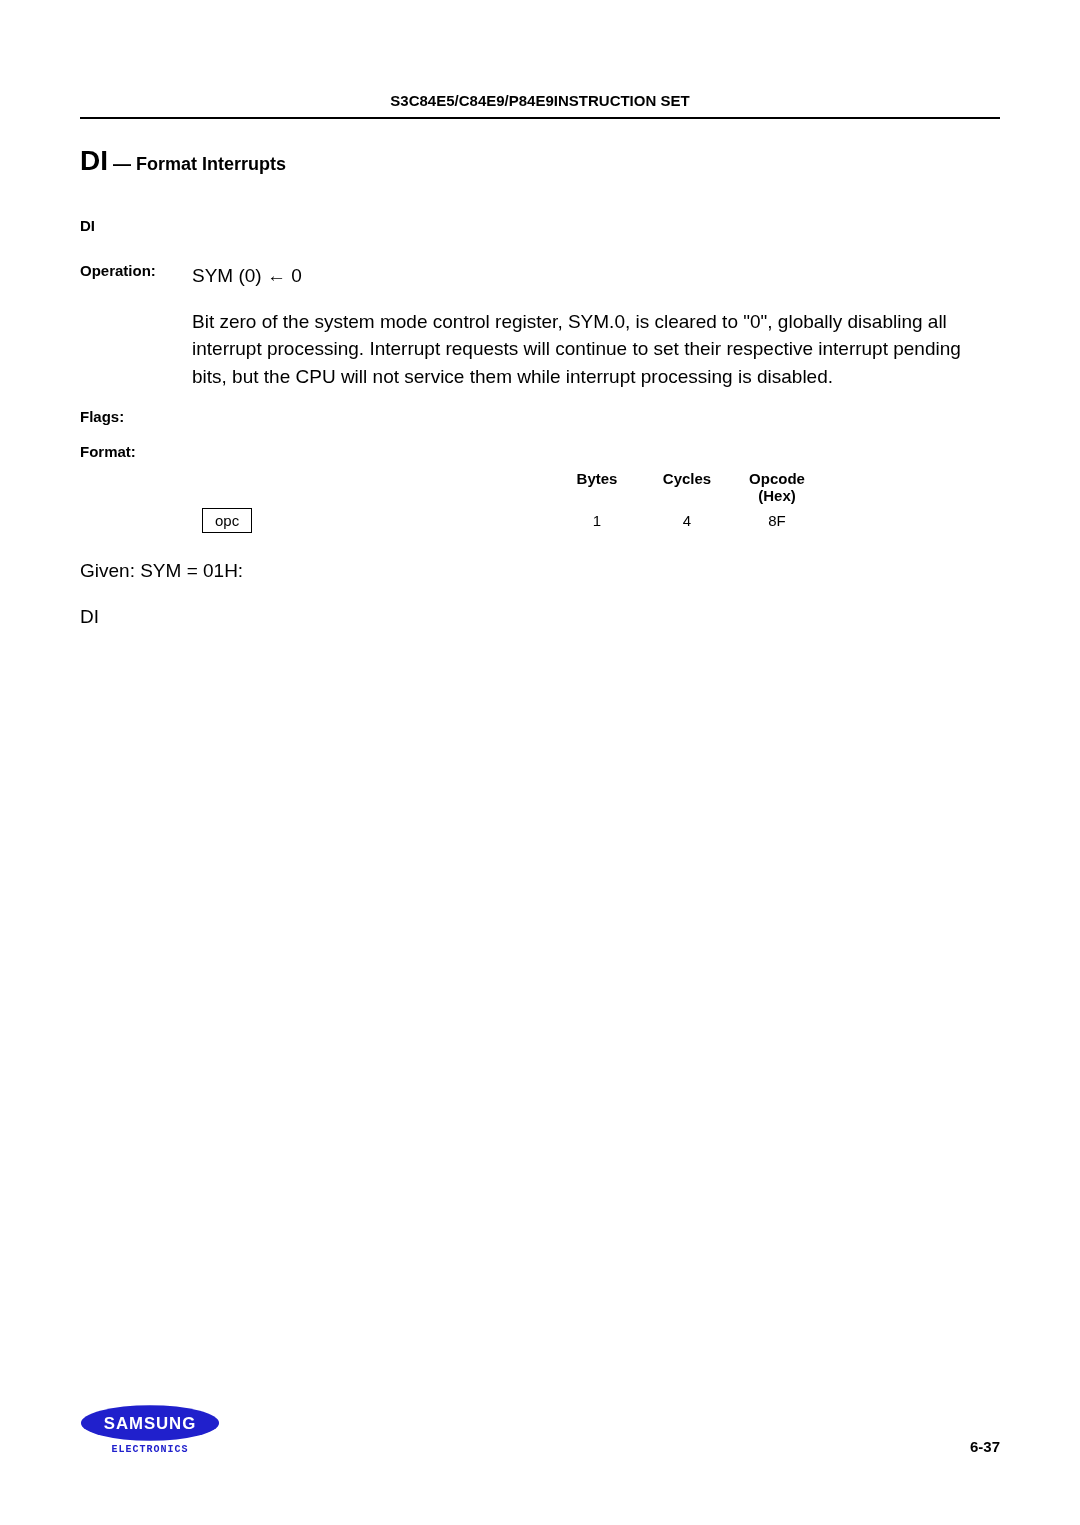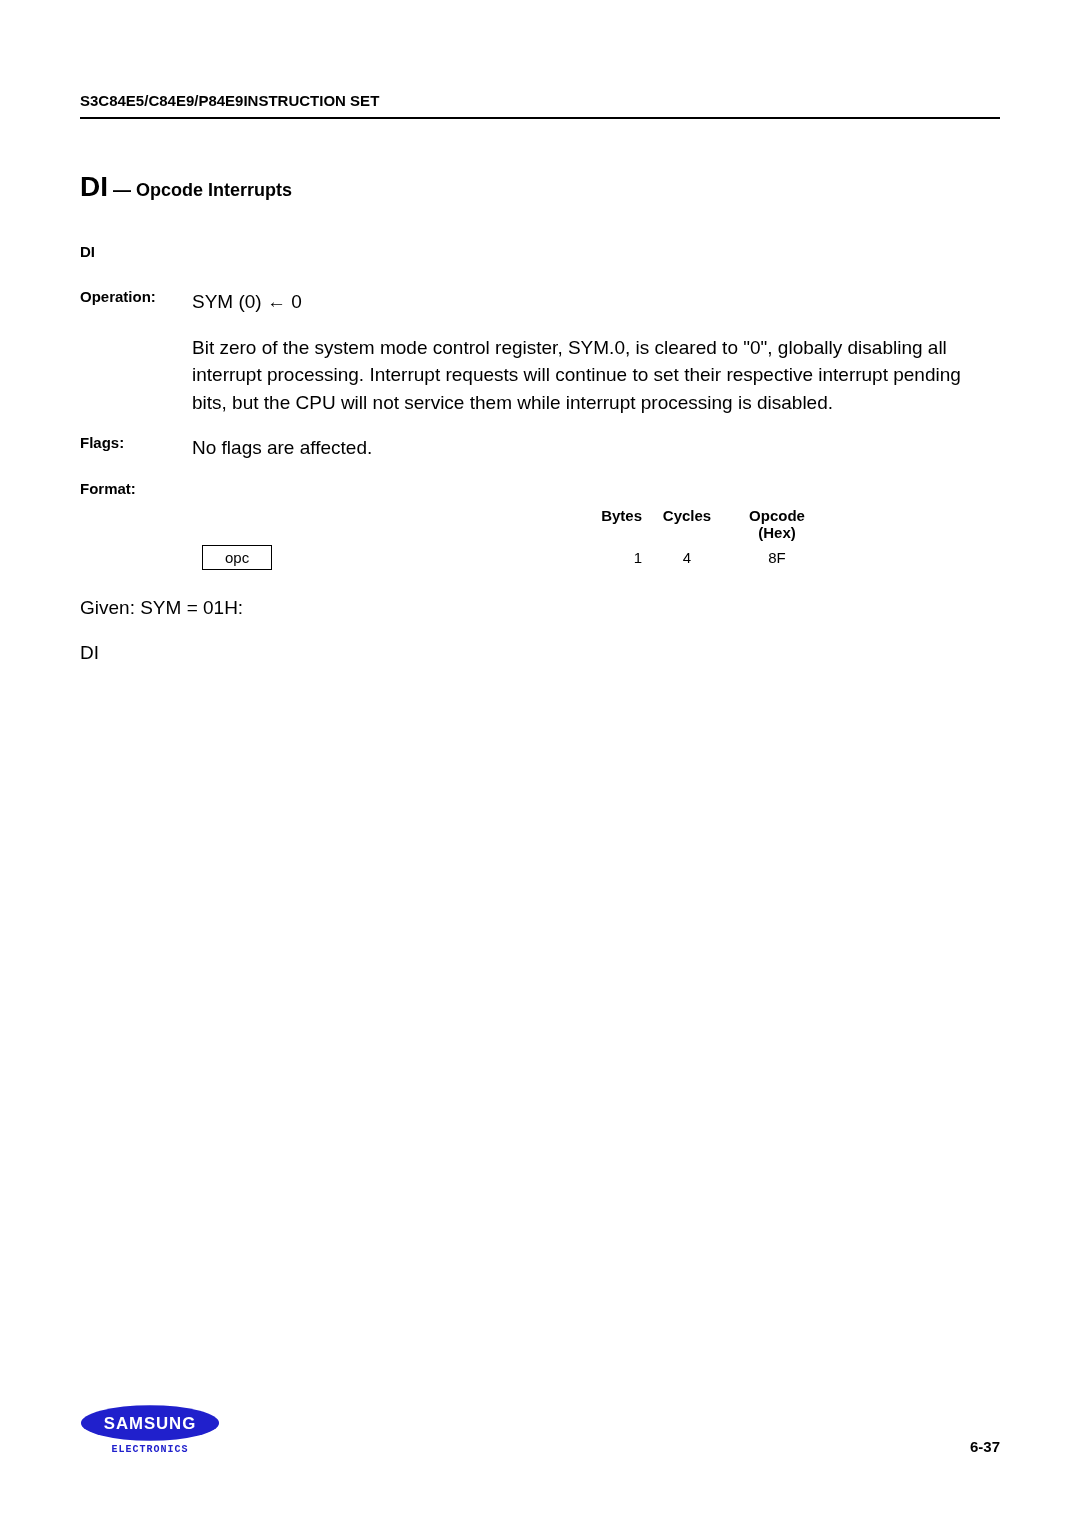--- a/index.html
+++ b/index.html
@@ -10,26 +10,26 @@
     body {
       width: 1080px;
       height: 1525px;
       background: white;
       font-family: Arial, Helvetica, sans-serif;
       position: relative;
       padding: 92px 80px 0 80px;
     }
     .header-row {
       display: flex;
-      justify-content: flex-start;
+      justify-content: center;
       font-size: 15px;
       font-weight: bold;
       padding-bottom: 8px;
       border-bottom: 2.5px solid #000;
-      margin-bottom: 52px;
+      margin-bottom: 26px;
     }
     .title-row {
       margin-bottom: 40px;
     }
     .title-mnemonic {
       font-size: 28px;
       font-weight: bold;
       display: inline;
     }
     .title-desc {
@@ -68,39 +68,39 @@
     .format-header-row {
       display: flex;
       font-size: 15px;
       font-weight: bold;
     }
     .format-spacer {
       width: 360px;
     }
     .col-bytes {
       width: 90px;
-      text-align: right;
+      text-align: center;
     }
     .col-cycles {
       width: 90px;
       text-align: center;
     }
     .col-opcode {
       width: 90px;
       text-align: center;
     }
     .format-data-row {
       display: flex;
       align-items: center;
       font-size: 15px;
       margin-top: 8px;
     }
     .opc-box {
       border: 1.5px solid #000;
-      padding: 3px 22px;
+      padding: 3px 12px;
       font-size: 15px;
       margin-left: 10px;
     }
     .opc-container {
       width: 360px;
     }
     .example-block {
       margin-bottom: 18px;
     }
     .footer {
@@ -137,36 +137,35 @@
   </style>
 </head>
 <body>
 
 <div class="header-row">
   <span>S3C84E5/C84E9/P84E9</span>
   <span>INSTRUCTION SET</span>
 </div>
 
 <div class="title-row">
-  <span class="title-mnemonic">DI</span><span class="title-desc"> — </span><span class="title-desc">Opcode Interrupts</span>
+  <span class="title-mnemonic">DI</span><span class="title-desc"> — </span><span class="title-desc">Format Interrupts</span>
 </div>
 
 <div class="mnemonic-line">DI</div>
 
 <div class="section-row">
   <div class="section-label">Operation:</div>
   <div class="section-content">
     <div class="operation-expr">SYM (0)  ←  0</div>
     <div>Bit zero of the system mode control register, SYM.0, is cleared to "0", globally disabling all interrupt processing. Interrupt requests will continue to set their respective interrupt pending bits, but the CPU will not service them while interrupt processing is disabled.</div>
   </div>
 </div>
 
 <div class="section-row">
   <div class="section-label">Flags:</div>
-  <div class="section-content">No flags are affected.</div>
 </div>
 
 <div class="section-row" style="margin-bottom:0;">
   <div class="section-label">Format:</div>
 </div>
 
 <div class="format-table">
   <div class="format-header-row">
     <div class="format-spacer"></div>
     <div class="col-bytes">Bytes</div>

